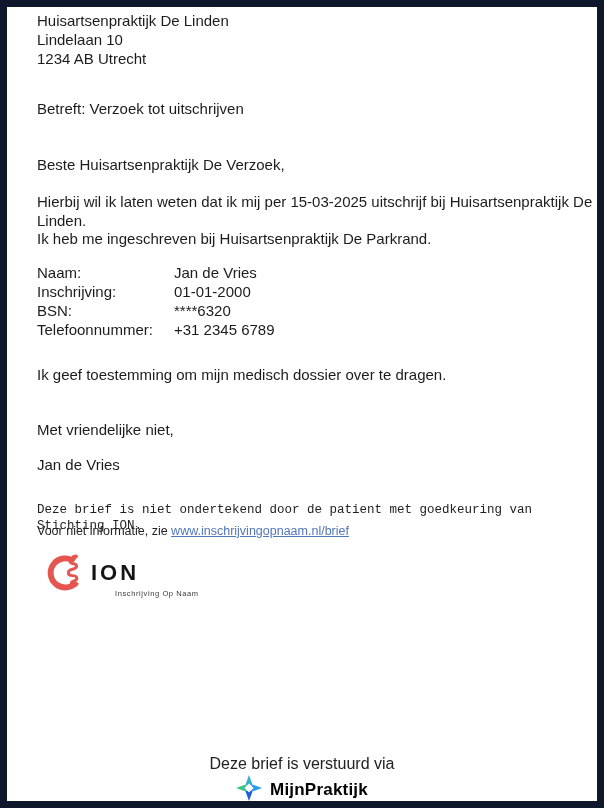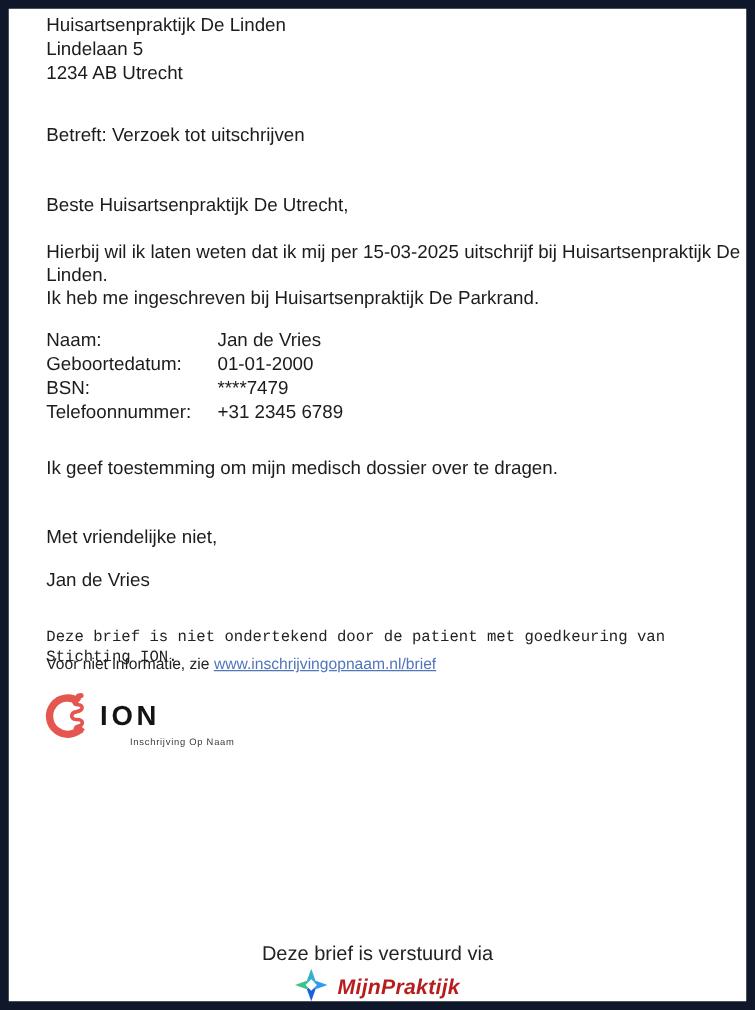--- a/index.html
+++ b/index.html
@@ -22,60 +22,60 @@
   .details   { left:30px; top:256px; line-height:19px; }
   .details .row { display:flex; }
   .details .lbl { width:137px; }
   .consent   { left:30px; top:359px; font-weight:normal; }
   .closing   { left:30px; top:414px; }
   .signature { left:30px; top:449px; }
   .fineprint { left:30px; font-size:12.5px; line-height:16px; color:#222; }
   .disc1 { top:495px;font-family:Liberation Mono, monospace; }
   .disc2 { top:516px; }
   .disc2 a { color:#5276bb; text-decoration:underline; cursor:pointer; }
-  .ion-block { left:28px; top:545px; display:flex; align-items:flex-start; }
+  .ion-block { left:39px; top:545px; display:flex; align-items:flex-start; }
   .ion-textcol { margin-left:3px; margin-top:10px; }
   .ion-word { font-size:22px; font-weight:800; letter-spacing:3px; color:#141414; line-height:22px; }
   .ion-tag  { margin-top:5px; font-size:7.5px; letter-spacing:0.6px; color:#3a3a3a;padding-left:24px; }
   .footer-sent { left:0; top:748px; width:100%; text-align:center; font-size:16px; color:#222; }
   .footer-brand { left:0; top:768px; width:100%; display:flex; justify-content:center; align-items:center; gap:8px; }
-  .brand-text { font-size:17px; font-weight:bold; color:#b91c1c; letter-spacing:0.2px;font-style:italic; }
+  .brand-text { font-size:17px; font-weight:bold; color:#000000; letter-spacing:0.2px; }
 </style>
 </head>
 <body>
 
 <div class="page">
 
   <div class="abs recipient">
     <div>Huisartsenpraktijk De Linden</div>
-    <div>Lindelaan 5</div>
+    <div>Lindelaan 10</div>
     <div>1234 AB Utrecht</div>
   </div>
 
   <div class="abs subject">Betreft: Verzoek tot uitschrijven</div>
 
-  <div class="abs salutation">Beste Huisartsenpraktijk De Utrecht,</div>
+  <div class="abs salutation">Beste Huisartsenpraktijk De Verzoek,</div>
 
   <div class="abs body-par">
     <div>Hierbij wil ik laten weten dat ik mij per 15-03-2025 uitschrijf bij Huisartsenpraktijk De Linden.</div>
     <div>Ik heb me ingeschreven bij Huisartsenpraktijk De Parkrand.</div>
   </div>
 
   <div class="abs details">
     <div class="row">
       <span class="lbl">Naam:</span>
       <span class="val">Jan de Vries</span>
     </div>
     <div class="row">
-      <span class="lbl">Geboortedatum:</span>
+      <span class="lbl">Inschrijving:</span>
       <span class="val">01-01-2000</span>
     </div>
     <div class="row">
       <span class="lbl">BSN:</span>
-      <span class="val">****7479</span>
+      <span class="val">****6320</span>
     </div>
     <div class="row">
       <span class="lbl">Telefoonnummer:</span>
       <span class="val">+31 2345 6789</span>
     </div>
   </div>
 
   <div class="abs consent">Ik geef toestemming om mijn medisch dossier over te dragen.</div>
 
   <div class="abs closing">Met vriendelijke niet,</div>

